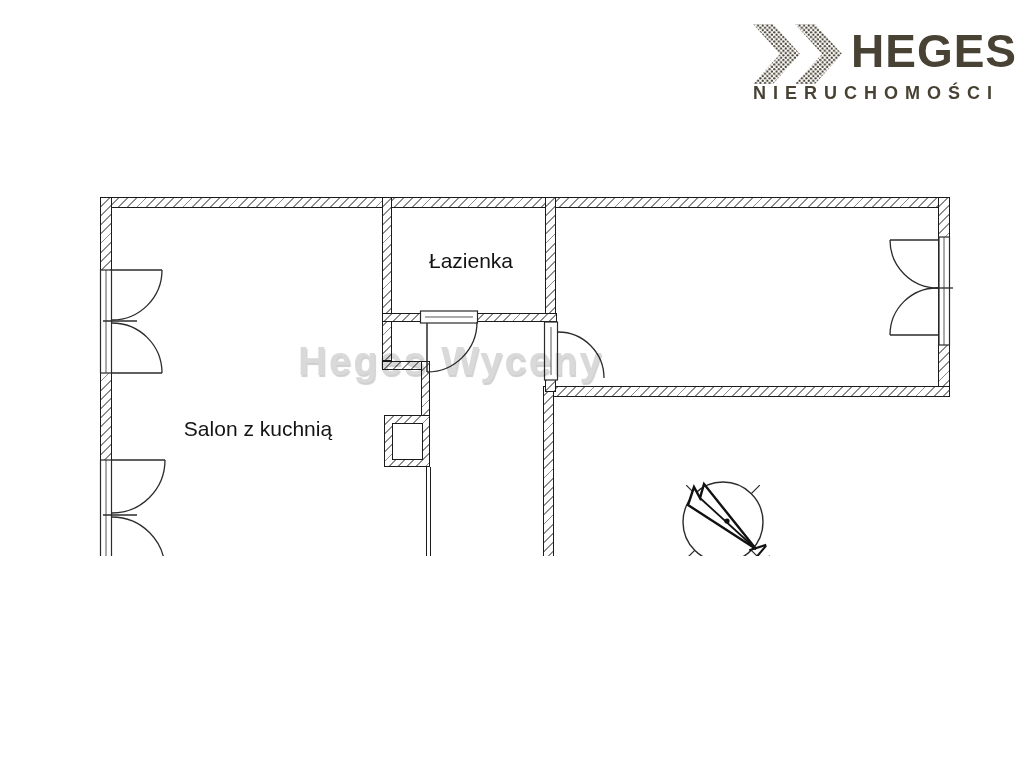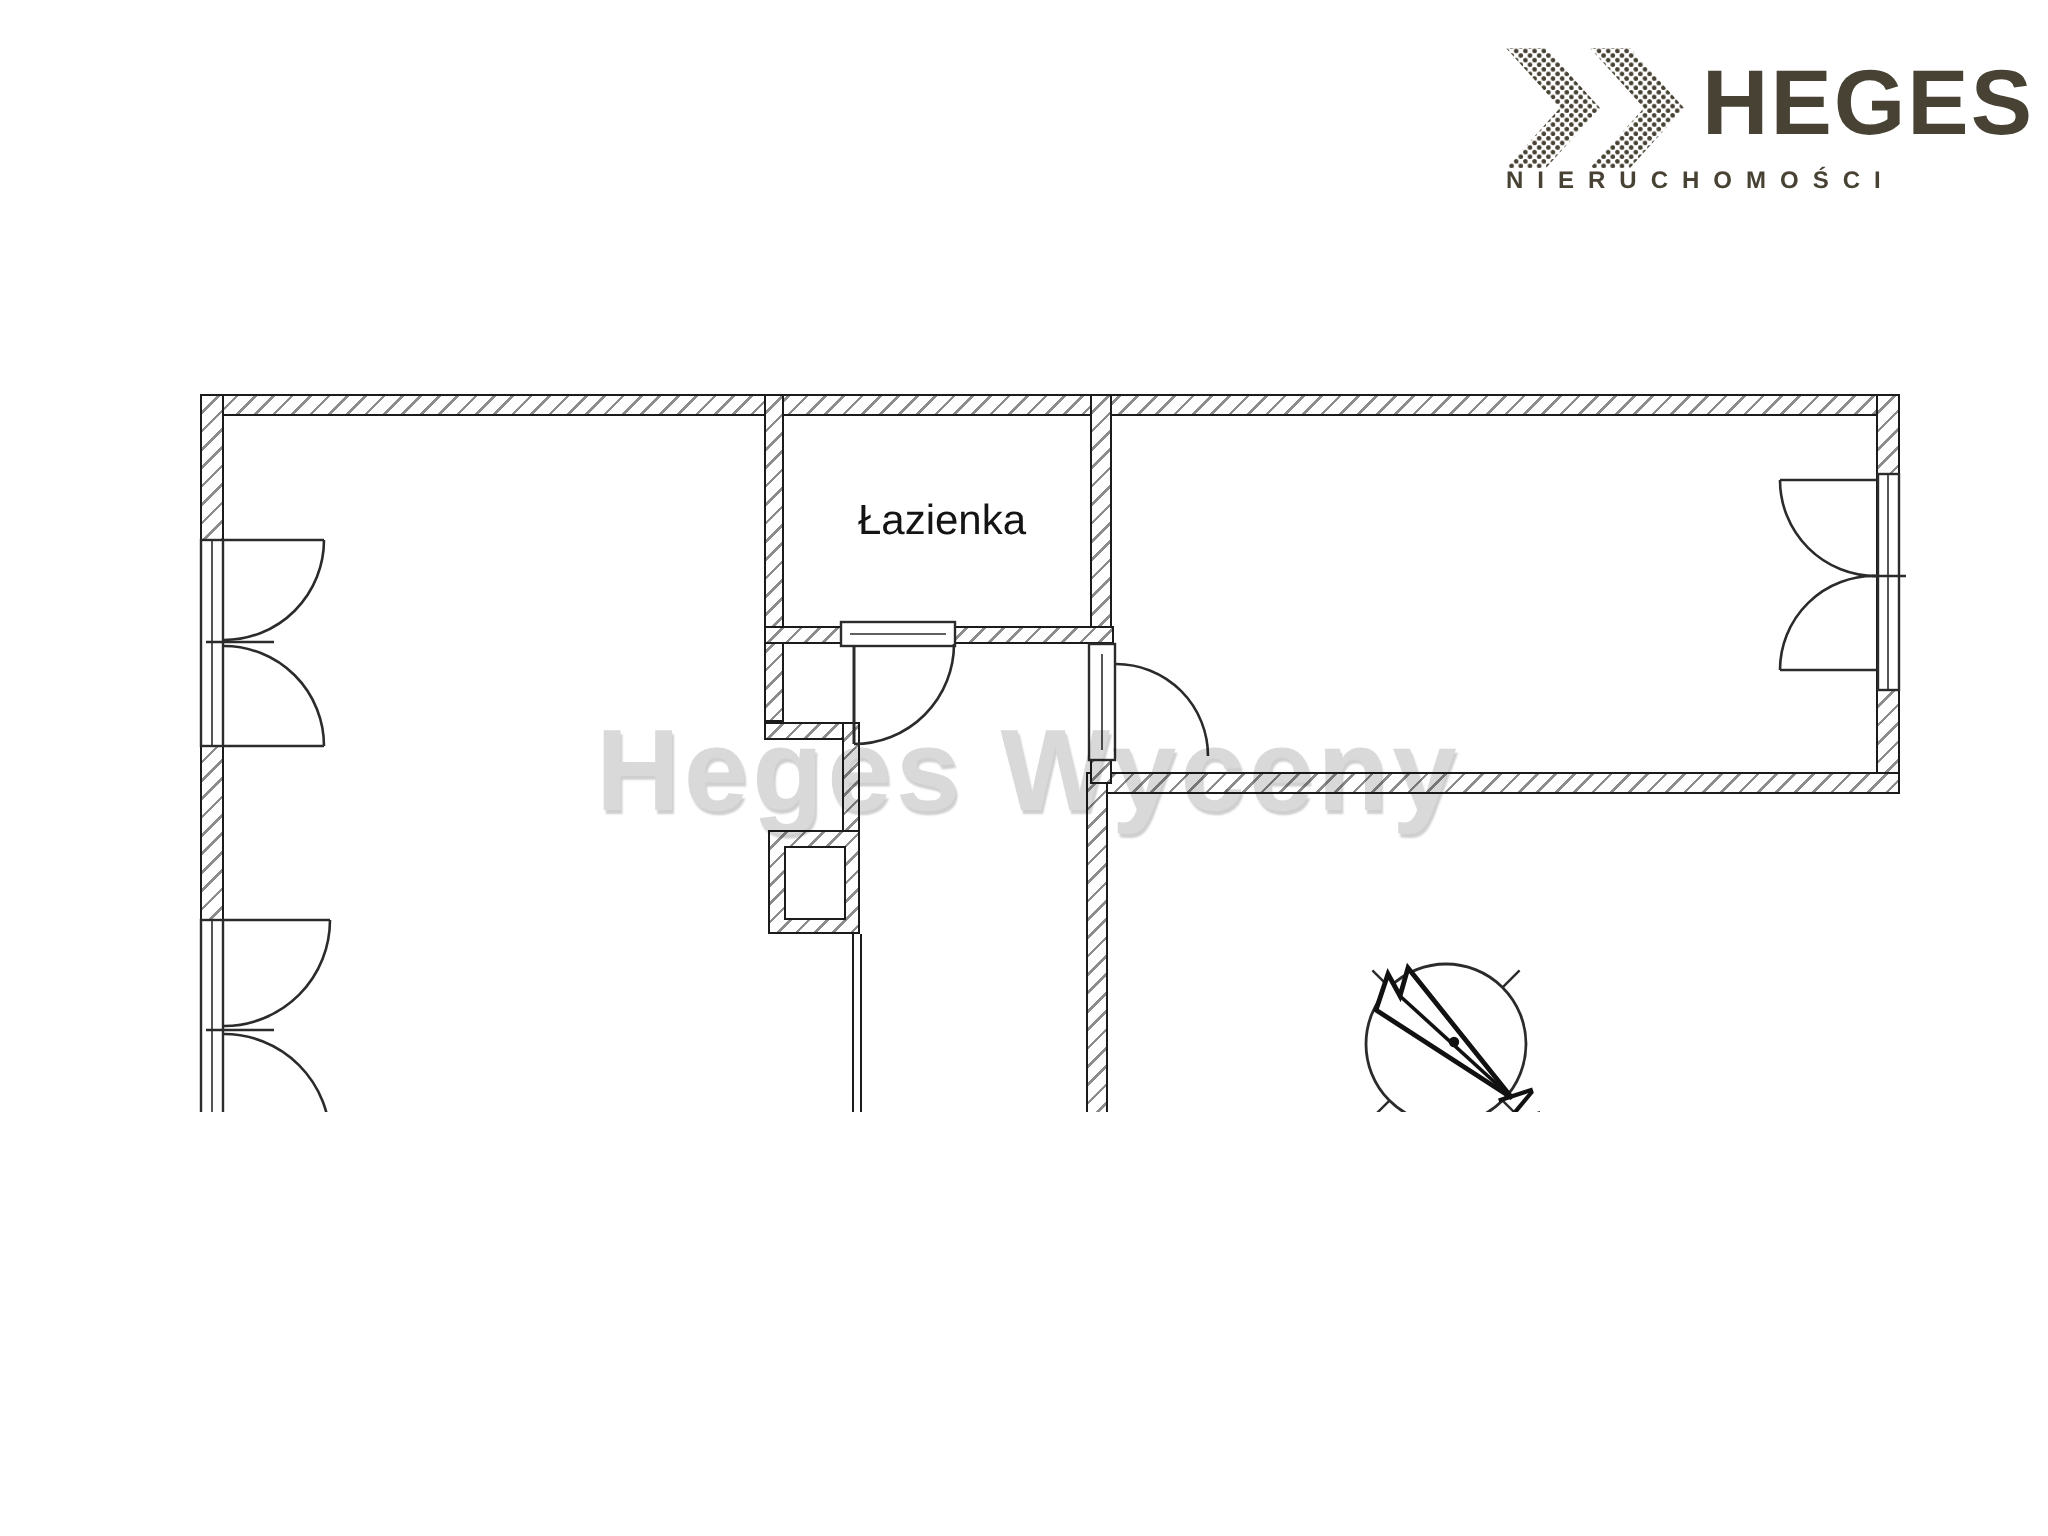--- a/index.html
+++ b/index.html
@@ -9,27 +9,27 @@
   }
   
   #logo-chevrons { position:absolute; left:750px; top:22px; z-index:60; }
   #logo-name {
     position:absolute; left:851px; top:24px; z-index:60;
     font-size:46px; font-weight:800; letter-spacing:1px; color:#474233;
     white-space:nowrap;
   }
   #logo-tagline {
     position:absolute; left:753px; top:83px; z-index:60;
-    font-size:12px; font-weight:600; letter-spacing:7px; color:#474233;
+    font-size:18px; font-weight:600; letter-spacing:7px; color:#474233;
     white-space:nowrap;
   }
   
   #watermark {
-    position:absolute; left:298px; top:352px; z-index:40;
-    font-size:58px; font-weight:bold; letter-spacing:2px;
+    position:absolute; left:298px; top:339px; z-index:40;
+    font-size:40px; font-weight:bold; letter-spacing:2px;
     color:#d9d9d9; text-shadow:1px 2px 1px #cfcfcf;
     mix-blend-mode:multiply; white-space:nowrap;
   }
   
   .wall {
     position:absolute; box-sizing:border-box; z-index:10;
     border:1.5px solid #1b1b1b;
     background:repeating-linear-gradient(135deg,#ffffff 0px,#ffffff 5.2px,#8c8c8c 5.2px,#8c8c8c 6.5px);
   }
   .partition {
@@ -149,15 +149,16 @@
         <line x1="694.7" y1="550.3" x2="686.2" y2="558.8" stroke-width="1.2"></line>
         <line x1="751.3" y1="550.3" x2="759.8" y2="558.8" stroke-width="1.2"></line>
         <path d="M756,549 L688,505 L694,487 L700,498 L704,484 Z" fill="#ffffff" stroke="#111111" stroke-width="2.4"></path>
         <line x1="700" y1="498" x2="756" y2="549" stroke="#111111" stroke-width="1.8"></line>
         <circle cx="727" cy="521" r="2.6" fill="#111111" stroke="none"></circle>
         <text x="750" y="563" transform="rotate(72 760 554)" font-family="Liberation Sans, sans-serif" font-size="26" fill="#111111" stroke="none">N</text>
       </g>
     </g>
   </svg>
 
+  <div class="room-label" id="label-salon">Salon z kuchnią</div>
   <div class="room-label" id="label-lazienka">Łazienka</div>
 
 </div>
 
 </body></html>

